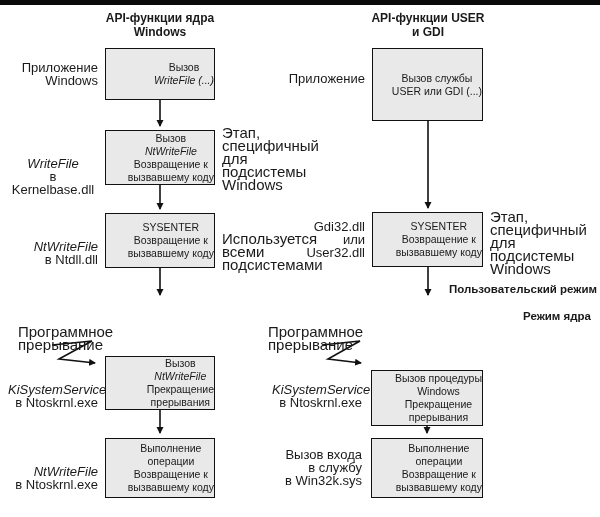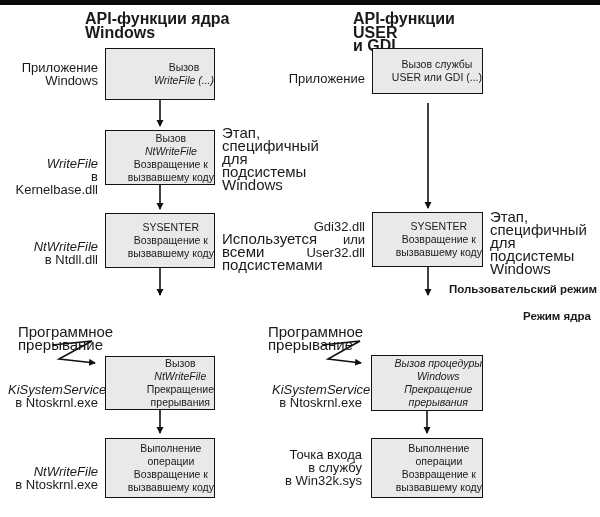--- a/index.html
+++ b/index.html
@@ -2,22 +2,22 @@
 <html><head>
 <meta charset="utf-8">
 <style>
   html,body{margin:0;padding:0;background:#fff;}
   .canvas{
     position:relative;width:600px;height:517px;background:#ffffff;
     font-family:"Liberation Sans",sans-serif;color:#1a1a1a;overflow:hidden;
   }
   .pre{white-space:pre-line;}
   .hdr{
-    position:absolute;font-weight:bold;font-size:16px;line-height:13.5px;
-    text-align:left;white-space:pre-line;
+    position:absolute;font-weight:bold;font-size:12px;line-height:13.5px;
+    text-align:center;white-space:pre-line;
   }
   .box{
     position:absolute;background:#e9e9e9;border:1.6px solid #111;
     display:flex;align-items:center;justify-content:flex-end;
     font-size:10.5px;line-height:13px;text-align:center;box-sizing:border-box;
   }
   .box .bt span, .box .bt .blk{display:block;}
   .lbl{
     position:absolute;font-size:13px;line-height:13px;text-align:right;
     white-space:pre-line;
@@ -96,57 +96,57 @@
 
   <div class="box" style="left:105px;top:438px;width:110px;height:60px;">
     <div class="bt">
         <span class="pre">Выполнение
 операции
 Возвращение к
 вызвавшему коду</span>
       </div>
   </div>
 
-  <div class="box" style="left:372px;top:48px;width:111px;height:46px;">
+  <div class="box" style="left:372px;top:48px;width:111px;height:73px;">
     <div class="bt">
         <span class="pre">Вызов службы
 USER или GDI (...)</span>
       </div>
   </div>
 
   <div class="box" style="left:372px;top:212px;width:111px;height:55px;">
     <div class="bt">
       <span>SYSENTER</span>
       <span class="pre">Возвращение к
 вызвавшему коду</span>
     </div>
   </div>
 
-  <div class="box" style="left:371px;top:355px;width:112px;height:56px;font-style:italic;">
+  <div class="box" style="left:371px;top:370px;width:112px;height:56px;">
     <div class="bt">
         <span class="pre">Вызов процедуры
 Windows
 Прекращение
 прерывания</span>
       </div>
   </div>
 
   <div class="box" style="left:371px;top:438px;width:112px;height:60px;">
     <div class="bt">
         <span class="pre">Выполнение
 операции
 Возвращение к
 вызвавшему коду</span>
       </div>
   </div>
 
   <div class="lbl" style="left:8px;top:61px;width:90px;">Приложение
 Windows</div>
 
-  <div class="lbl" style="left:8px;top:144px;width:90px;">
+  <div class="lbl" style="left:8px;top:144px;width:90px;text-align:center;">
     <i>WriteFile</i><span class="blk">в Kernelbase.dll</span>
   </div>
 
   <div class="lbl" style="left:8px;top:227px;width:90px;">
     <i>NtWriteFile</i><span class="blk">в Ntdll.dll</span>
   </div>
 
   <div class="lbl" style="left:8px;top:370px;width:90px;">
     <i>KiSystemService</i><span class="blk">в Ntoskrnl.exe</span>
   </div>
@@ -158,21 +158,21 @@
   <div class="lbl" style="left:275px;top:72px;width:90px;">Приложение</div>
 
   <div class="lbl" style="left:285px;top:220px;width:80px;">Gdi32.dll
 или
 User32.dll</div>
 
   <div class="lbl" style="left:272px;top:370px;width:90px;">
     <i>KiSystemService</i><span class="blk">в Ntoskrnl.exe</span>
   </div>
 
-  <div class="lbl" style="left:280px;top:448px;width:82px;">Точка входа
+  <div class="lbl" style="left:280px;top:448px;width:82px;">Вызов входа
 в службу
 в Win32k.sys</div>
 
   <div class="ann" style="left:222px;top:126px;width:105px;">Этап,
 специфичный
 для подсистемы
 Windows</div>
 
   <div class="ann" style="left:222px;top:232px;width:110px;">Используется
 всеми

